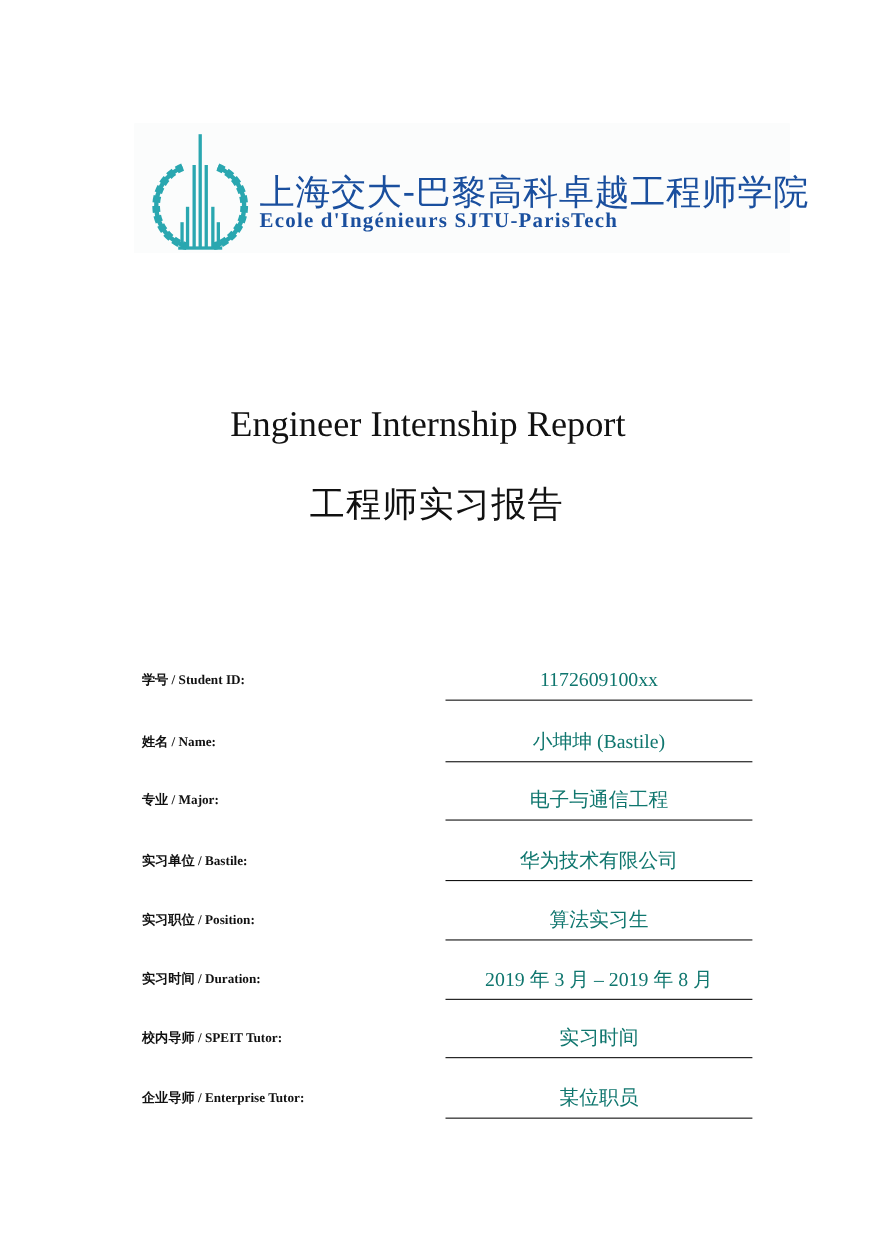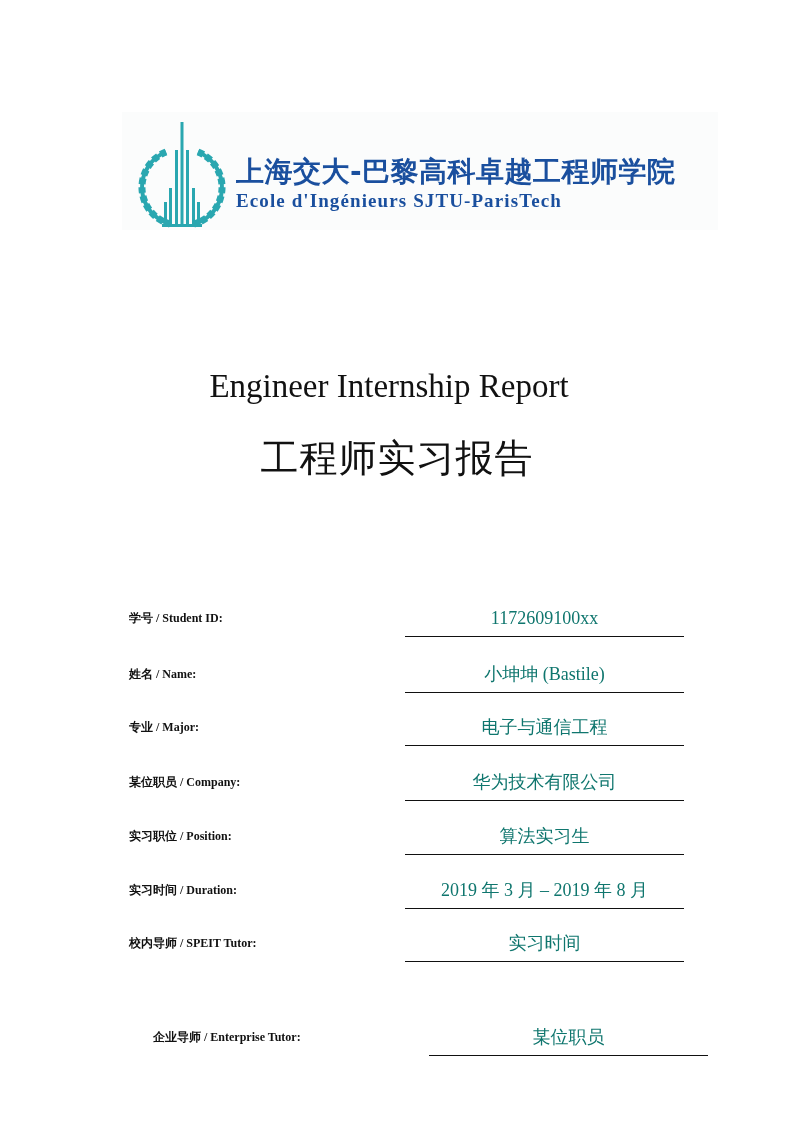--- a/index.html
+++ b/index.html
@@ -28,22 +28,22 @@
       left: 136px;
       top: 120px;
       width: 92px;
       height: 108px;
     }
     .logo-cn {
       position: absolute;
       left: 236px;
       top: 158px;
       font-family: "DejaVu Sans", "Liberation Sans", sans-serif;
-      font-weight: bold;
-      font-size: 28px;
+      font-weight: normal;
+      font-size: 32px;
       letter-spacing: 0.5px;
       color: #1a4f9e;
       white-space: nowrap;
       line-height: 1;
       text-align: right;
     }
     .logo-fr {
       position: absolute;
       left: 236px;
       top: 191px;
@@ -66,21 +66,21 @@
       line-height: 40px;
       color: #111;
     }
     .title-cn {
       position: absolute;
       left: 0;
       width: 794px;
       top: 436px;
       text-align: center;
       font-family: "DejaVu Sans", "Liberation Sans", sans-serif;
-      font-size: 38px;
+      font-size: 32px;
       line-height: 44px;
       letter-spacing: 1px;
       color: #111;
     }
     .info-row {
       position: absolute;
       left: 129px;
       width: 555px;
       height: 36px;
     }
@@ -149,32 +149,32 @@
   </div>
   <div class="info-row" style="top:659px;">
     <span class="info-label">姓名 / Name:</span>
     <span class="info-value">小坤坤 (Bastile)</span>
   </div>
   <div class="info-row" style="top:712px;">
     <span class="info-label">专业 / Major:</span>
     <span class="info-value">电子与通信工程</span>
   </div>
   <div class="info-row" style="top:767px;">
-    <span class="info-label">某位职员 / Company:</span>
+    <span class="info-label">实习单位 / Bastile:</span>
     <span class="info-value">华为技术有限公司</span>
   </div>
   <div class="info-row" style="top:821px;">
     <span class="info-label">实习职位 / Position:</span>
     <span class="info-value">算法实习生</span>
   </div>
   <div class="info-row" style="top:875px;">
     <span class="info-label">实习时间 / Duration:</span>
     <span class="info-value">2019 年 3 月 – 2019 年 8 月</span>
   </div>
   <div class="info-row" style="top:928px;">
     <span class="info-label">校内导师 / SPEIT Tutor:</span>
     <span class="info-value">实习时间</span>
   </div>
-  <div class="info-row" style="top:1022px;margin-left:24px;">
+  <div class="info-row" style="top:983px;">
     <span class="info-label">企业导师 / Enterprise Tutor:</span>
     <span class="info-value">某位职员</span>
   </div>
 </div>
 
 </body></html>

